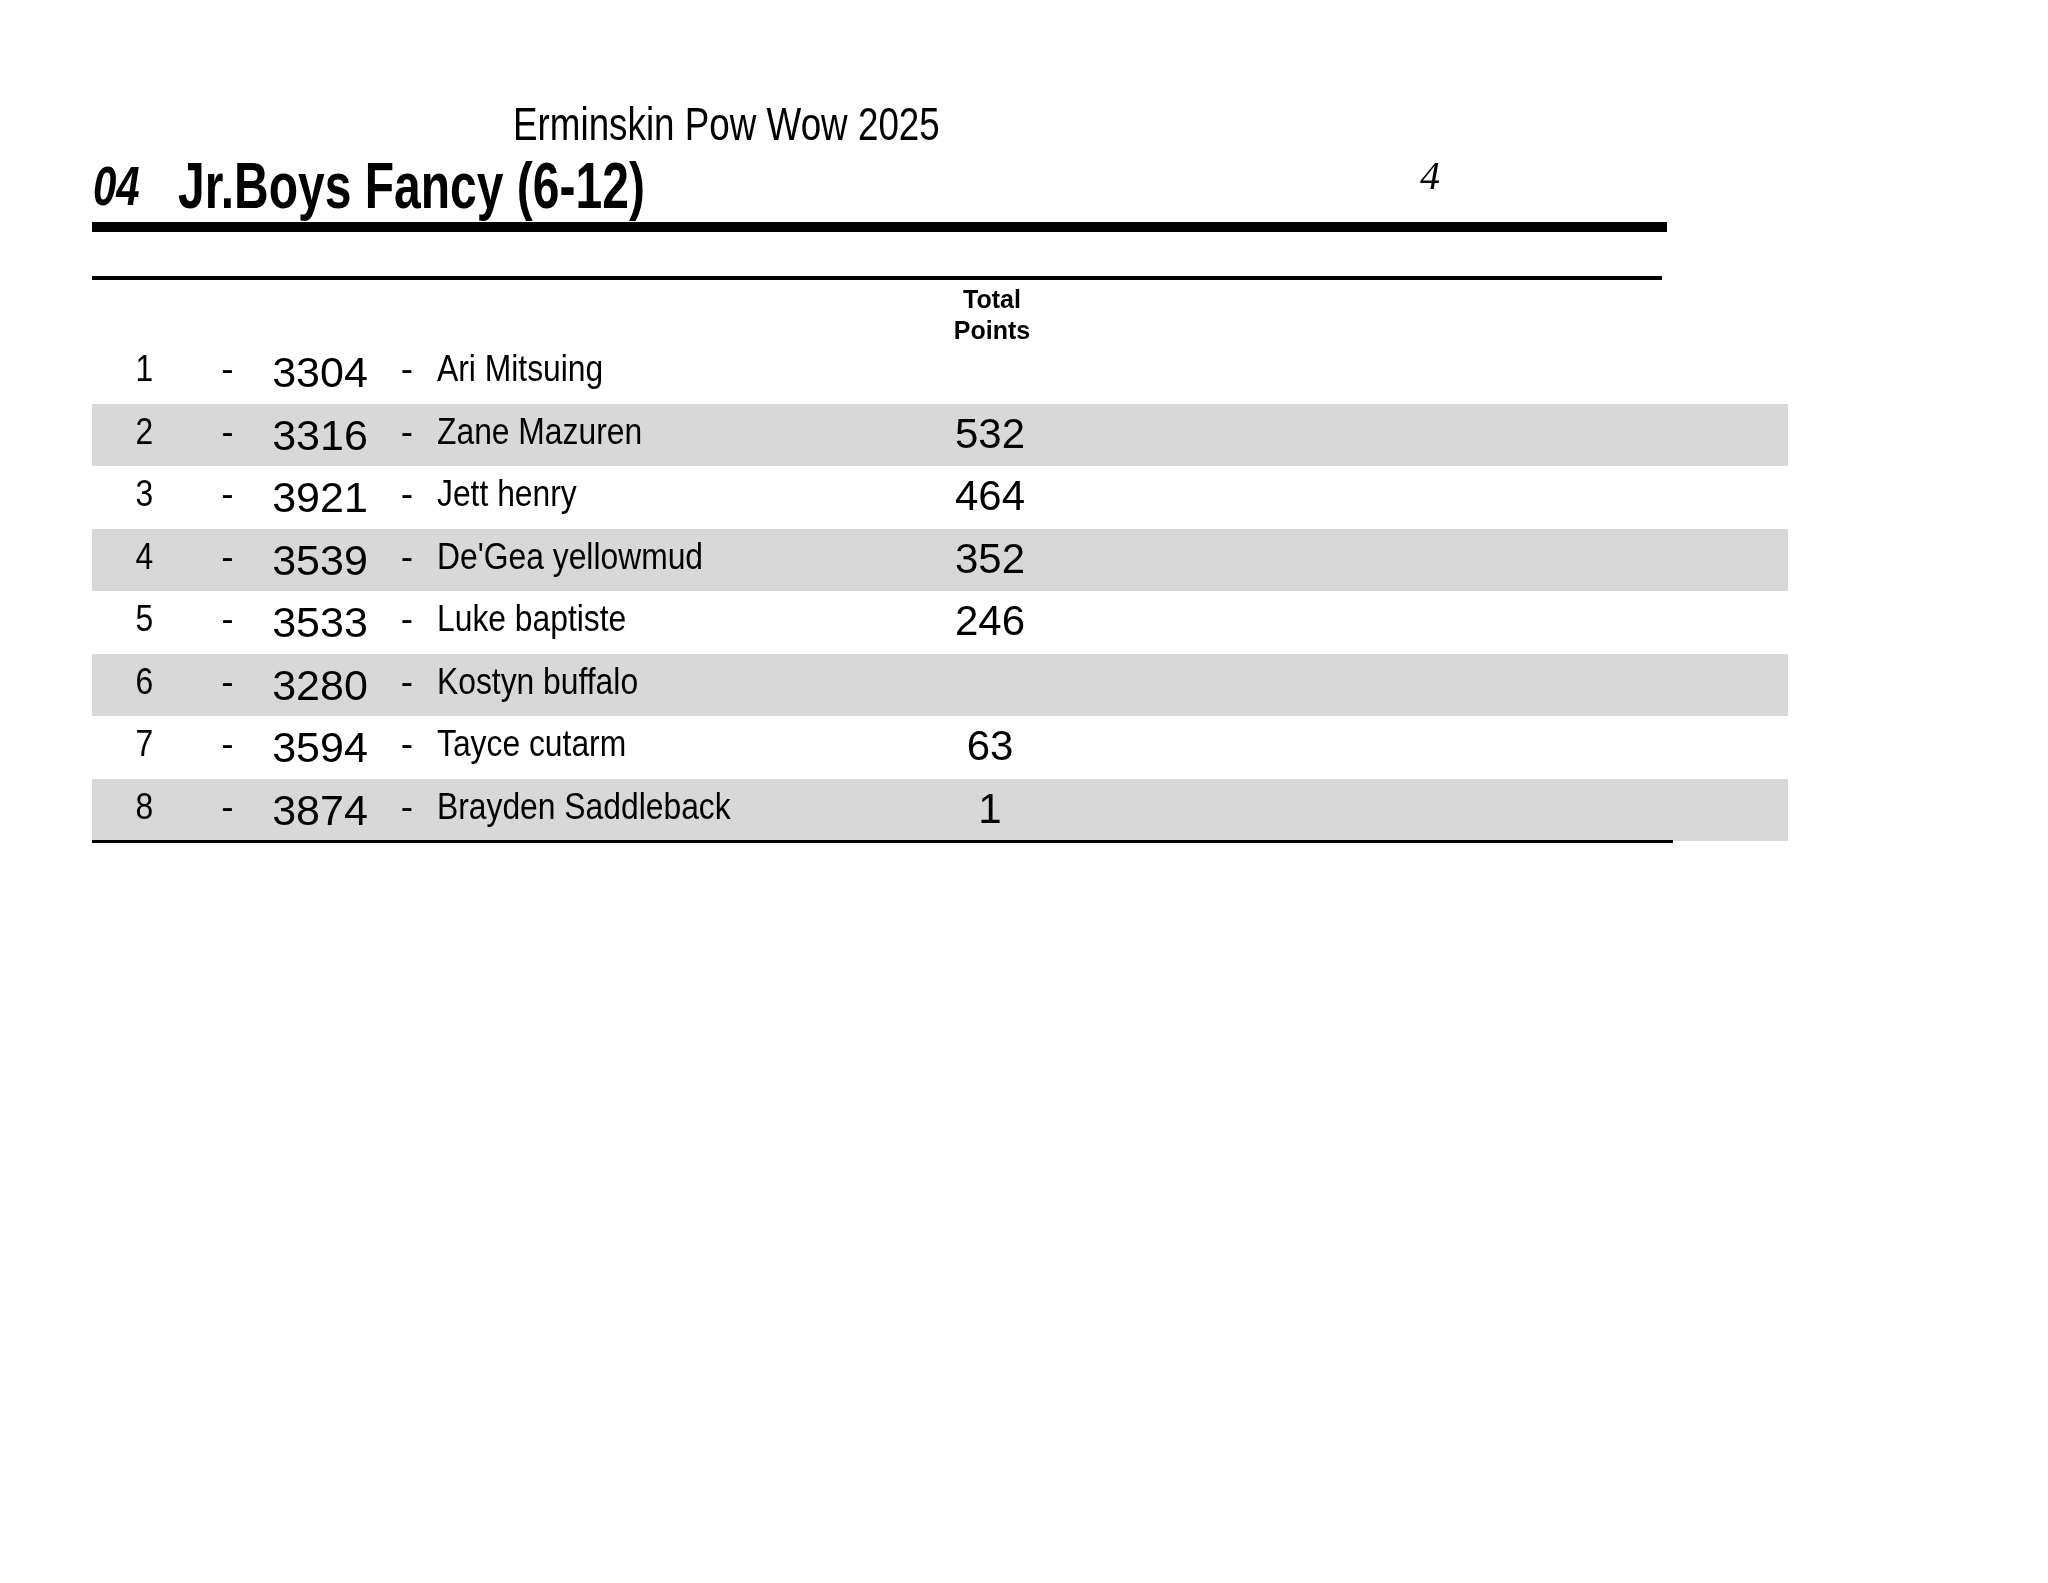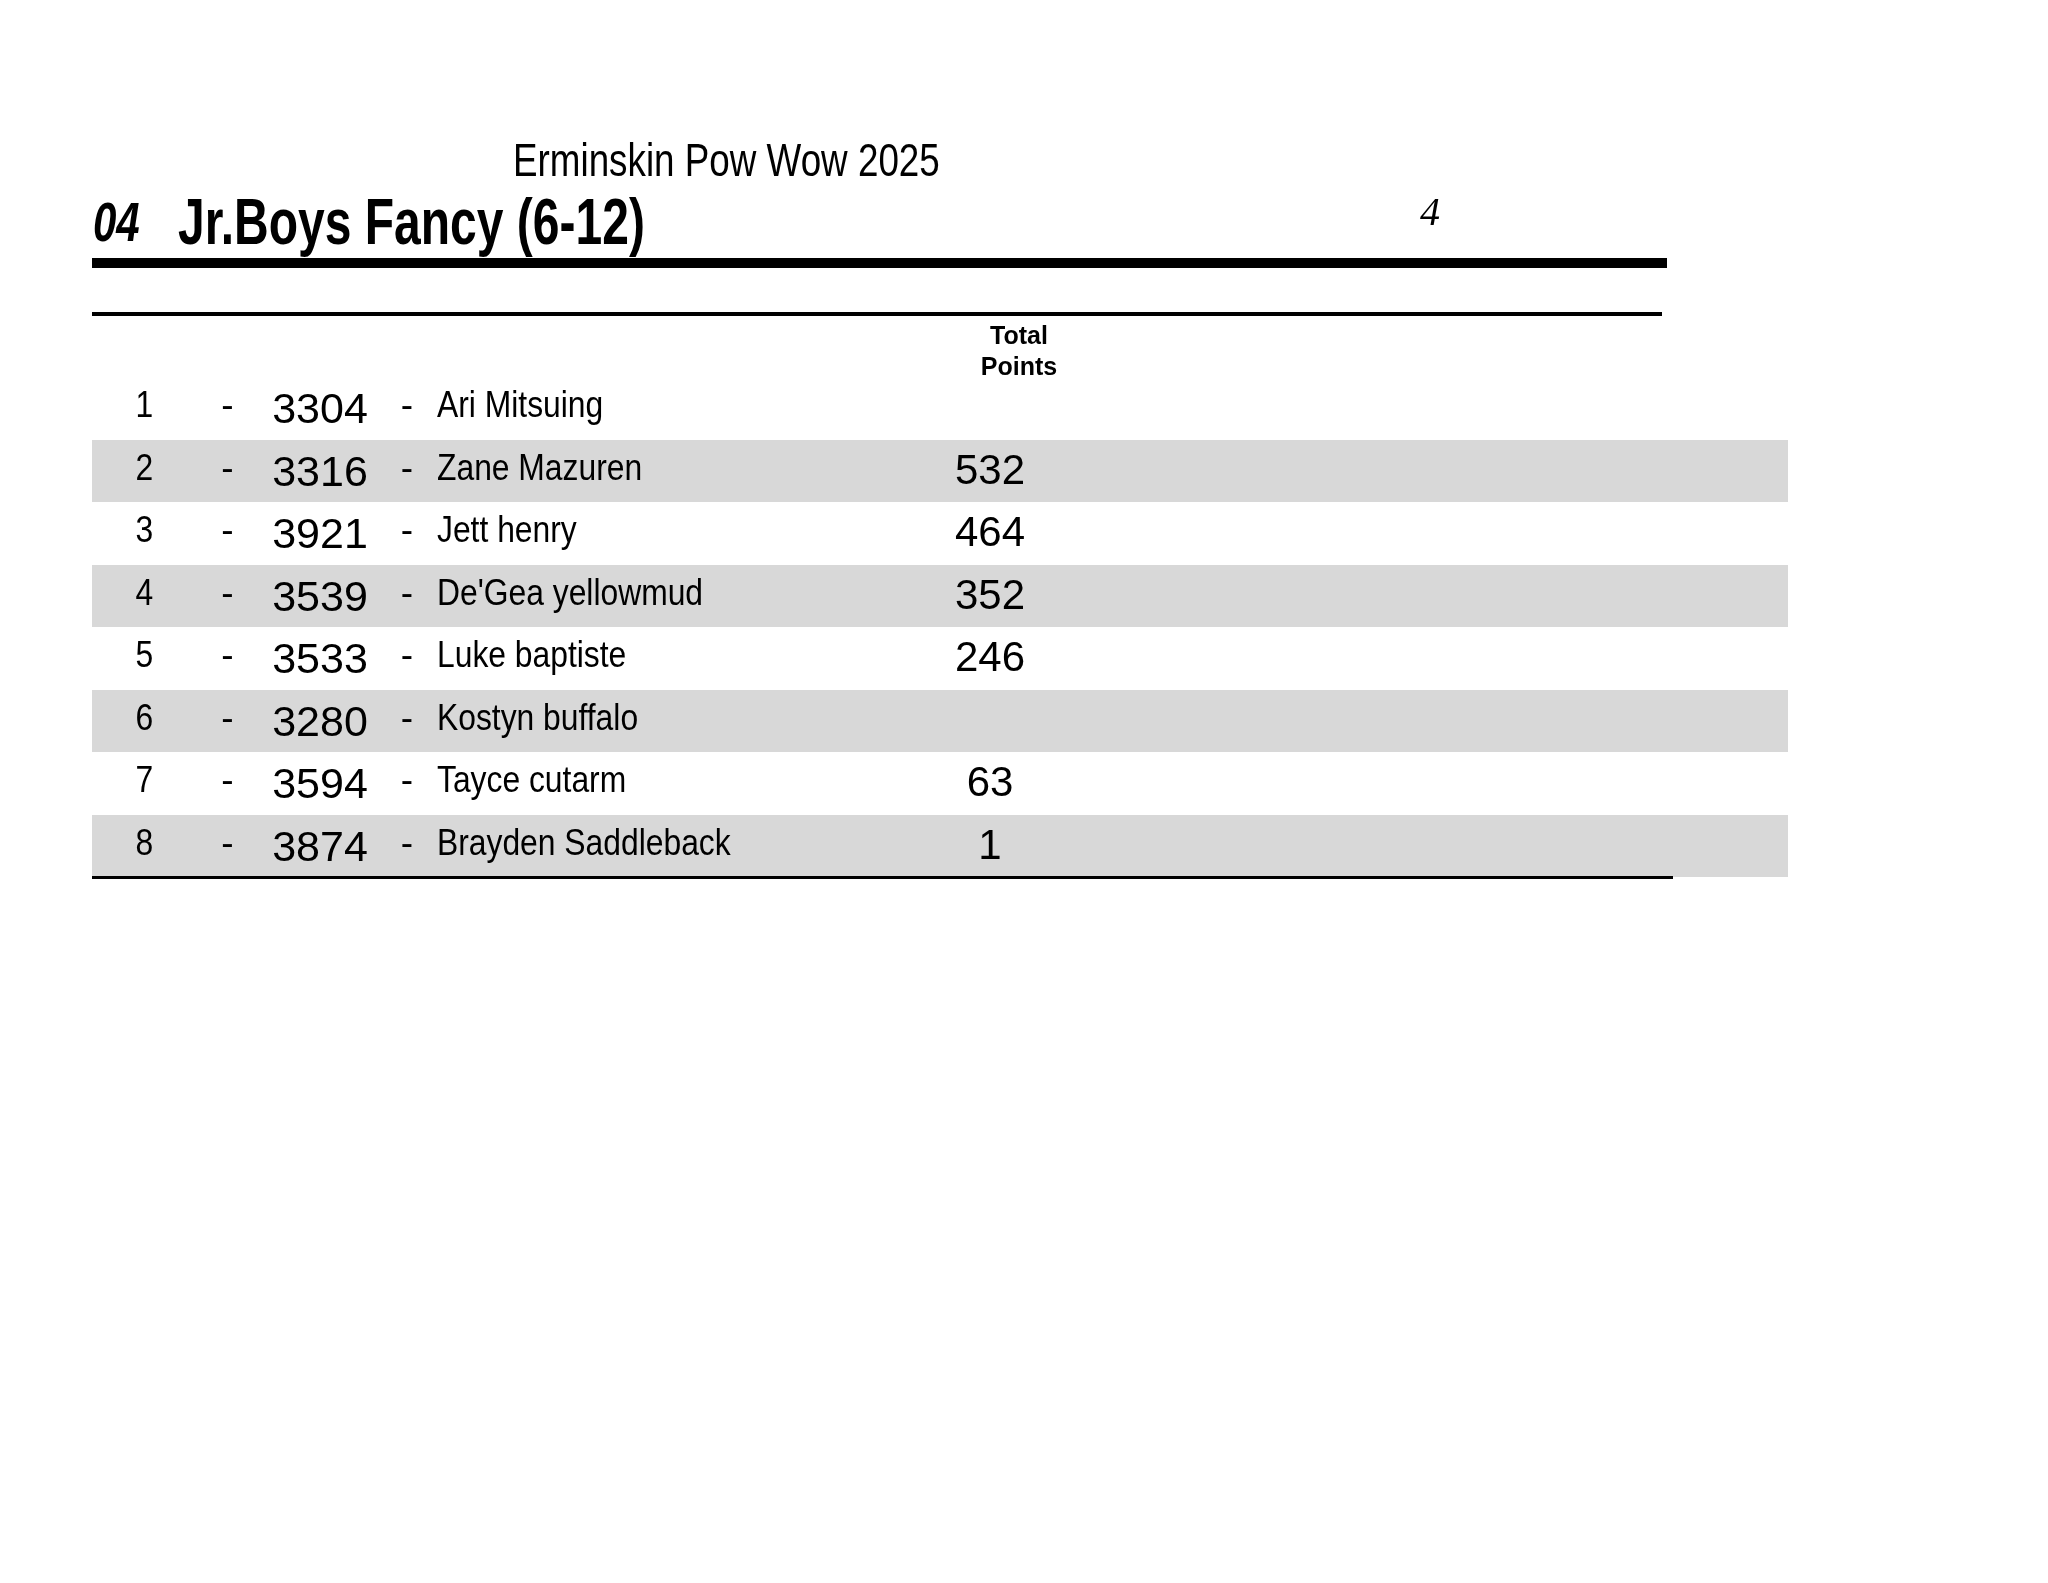--- a/index.html
+++ b/index.html
@@ -9,21 +9,21 @@
   }
   .page {
     position: relative;
     width: 2048px;
     height: 1583px;
     background: #ffffff;
     color: #000000;
     font-family: "Liberation Sans", sans-serif;
     overflow: hidden;
   }
-  .abs { position: absolute; margin-top: 36px; }
+  .abs { position: absolute; }
 
   
   .narrow80 { display: inline-block; transform: scaleX(0.80); transform-origin: 0 50%; white-space: nowrap; }
   .narrow75 { display: inline-block; transform: scaleX(0.75); transform-origin: 0 50%; white-space: nowrap; }
   .narrow86 { display: inline-block; transform: scaleX(0.86); transform-origin: 0 50%; white-space: nowrap; }
   .narrow86c { display: inline-block; transform: scaleX(0.86); transform-origin: 50% 50%; white-space: nowrap; }
 
   .doc-title {
     left: 513px; top: 101px;
     font-size: 46px; line-height: 46px; font-weight: 400;
@@ -42,21 +42,21 @@
     font-style: italic;
     font-size: 40px; line-height: 40px;
   }
 
   .rule { background: #000000; }
   .rule-thick  { left: 92px; top: 222px; width: 1575px; height: 10px; }
   .rule-thin   { left: 92px; top: 276px; width: 1570px; height: 4px;  }
   .rule-bottom { left: 92px; top: 840px; width: 1581px; height: 3px;  }
 
   .points-header {
-    left: 889px; top: 284px; width: 260px;
+    left: 862px; top: 284px; width: 260px;
     text-align: center;
     font-size: 25px; line-height: 31px; font-weight: 700;
   }
 
   .rows {
     left: 92px; top: 341px; width: 1696px;
   }
   .row {
     display: flex;
     align-items: flex-start;

